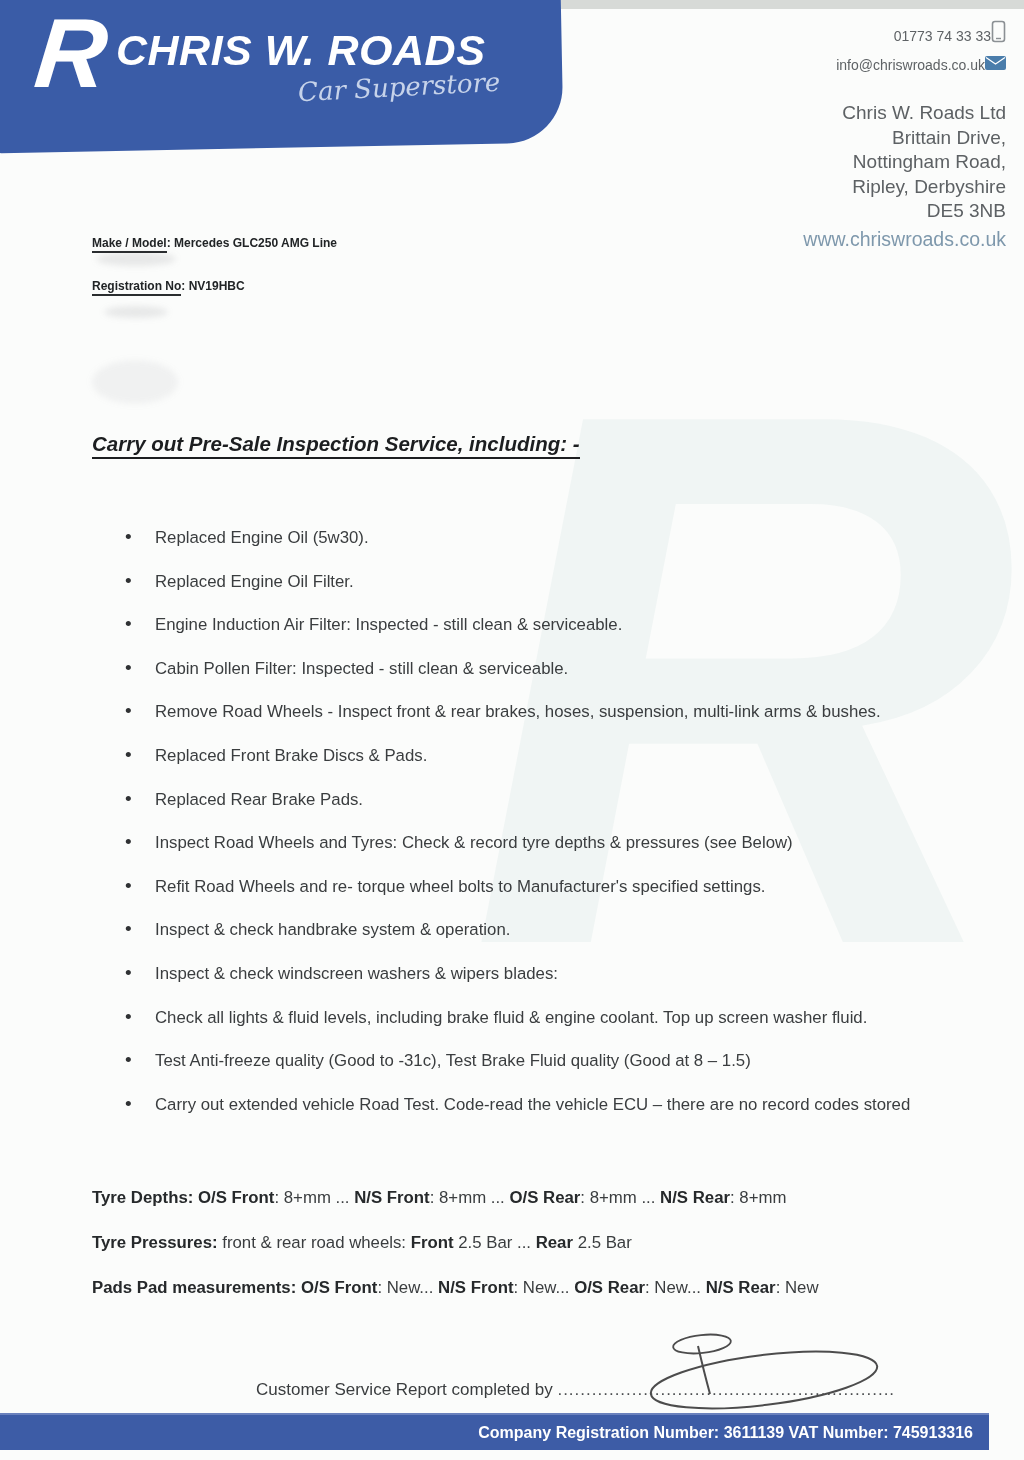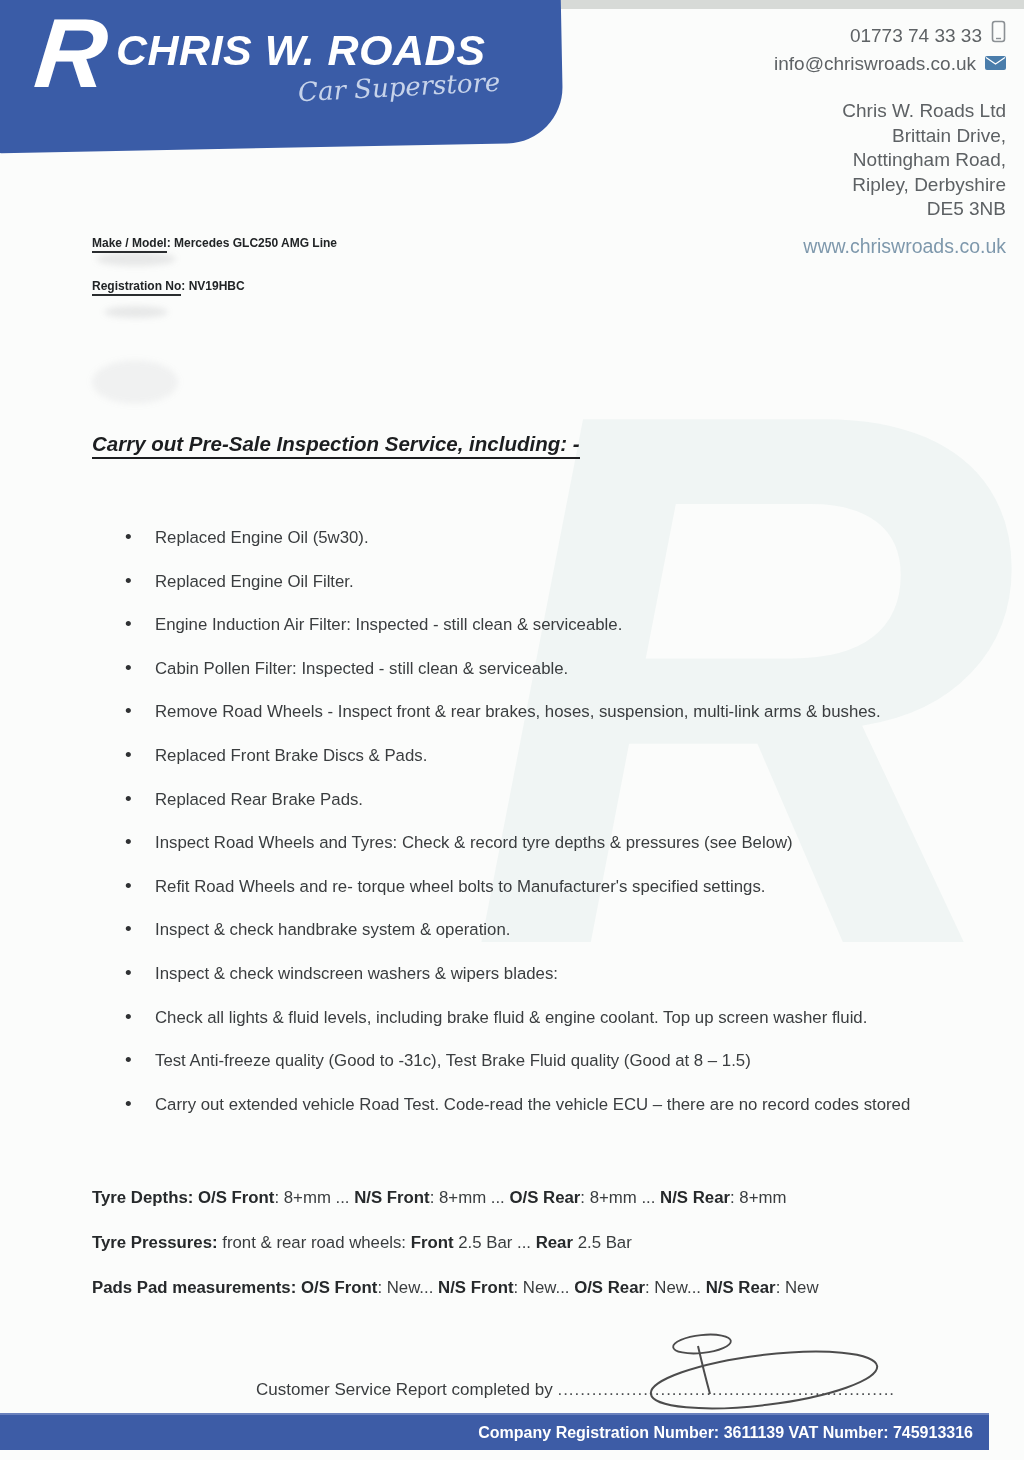--- a/index.html
+++ b/index.html
@@ -45,24 +45,24 @@
     white-space:nowrap;
   }
   .tagline{
     position:absolute;left:298px;top:72px;
     font-family:"DejaVu Serif",serif;font-style:italic;font-size:26px;
     color:rgba(223,232,246,0.85);transform:rotate(-3deg);white-space:nowrap;
   }
 
   
   .contact{position:absolute;right:18px;top:20px;text-align:right;z-index:1;}
-  .contact-row{display:flex;justify-content:flex-end;align-items:center;gap:9px;line-height:27px;
-    font-size:19px;color:#5e6265;}
+  .contact-row{display:flex;justify-content:flex-end;align-items:center;line-height:27px;
+    font-size:14px;color:#5e6265;}
   .address{margin-top:22px;line-height:24.5px;font-size:19px;color:var(--text-grey);}
-  .website{margin-top:13px;font-size:19.5px;color:var(--website-blue);}
+  .website{margin-top:4px;font-size:19.5px;color:var(--website-blue);}
 
   
   .vehicle{position:absolute;left:92px;top:236px;z-index:1;
     font-size:12px;font-weight:bold;color:#212426;}
   .vrow{margin-bottom:29px;white-space:nowrap;}
   .lbl{border-bottom:2px solid #2a2d2f;padding-bottom:1px;}
 
   
   .heading{position:absolute;left:92px;top:432px;z-index:1;
     font-size:20.5px;font-weight:bold;font-style:italic;color:#1c1e20;white-space:nowrap;}

